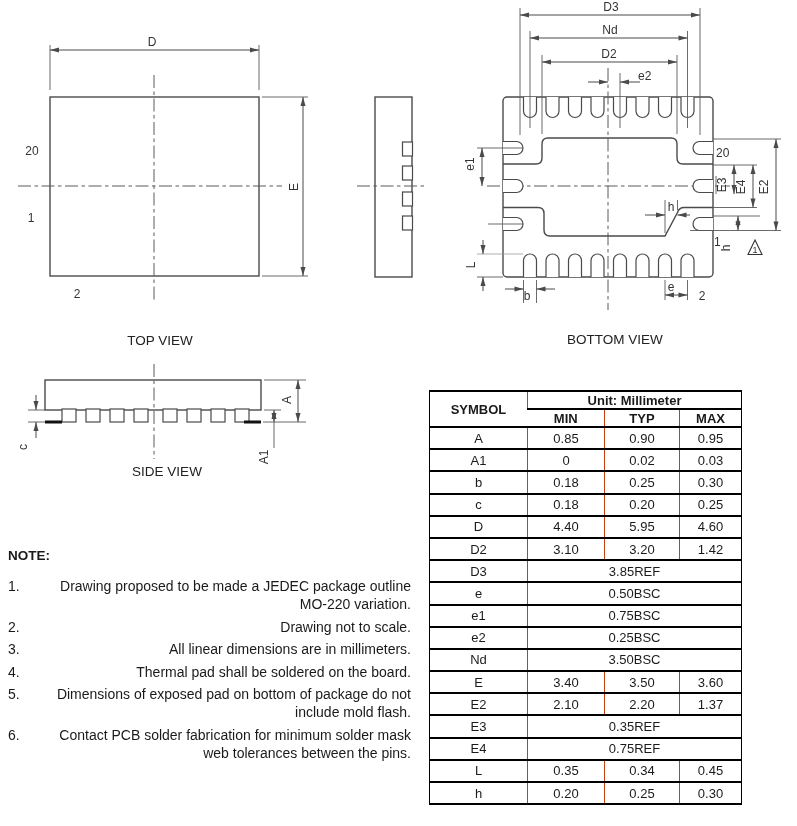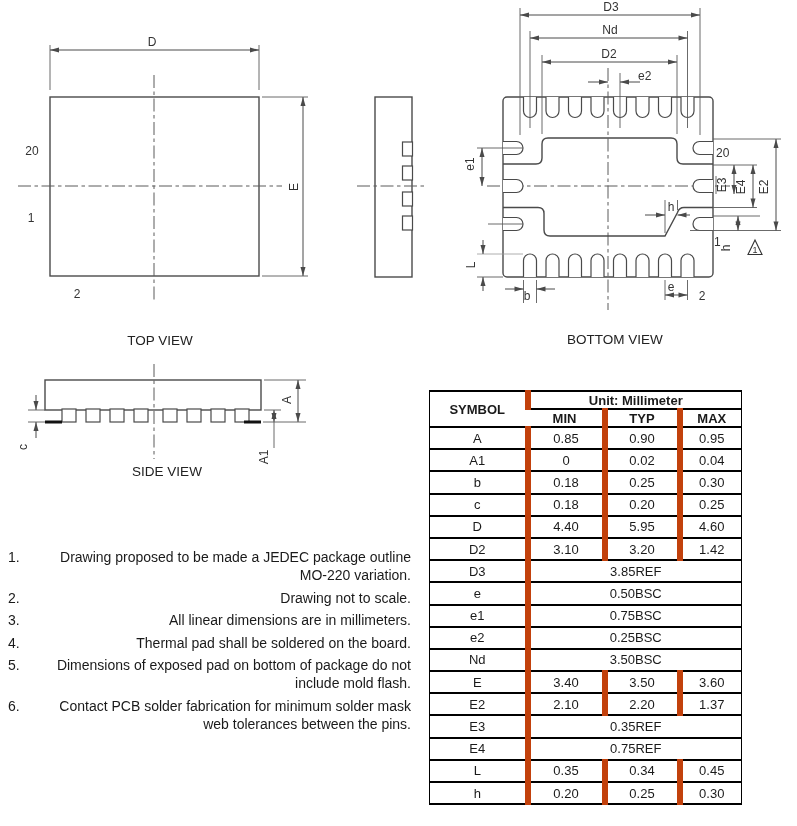--- a/index.html
+++ b/index.html
@@ -21,21 +21,21 @@
 
   
   #notes{position:absolute;left:8px;top:548px;width:410px;}
   #notes .hd{font-weight:bold;font-size:13.5px;margin:0 0 14px 0;}
   #notes .item{display:flex;margin:0 0 4.5px 0;font-size:14px;line-height:18px;}
   #notes .num{width:31px;flex:0 0 31px;}
   #notes .txt{width:372px;text-align:right;}
 
   
   #spec{position:absolute;left:429px;top:390px;border-collapse:collapse;table-layout:fixed;}
-  #spec td,#spec th{border-left:6px solid #c2410c;border-top:2px solid #000;
+  #spec td,#spec th{border-left:1px solid #c2410c;border-top:2px solid #000;
       padding:0;text-align:center;vertical-align:middle;font-size:13px;overflow:hidden;}
   #spec{border:2px solid #000;border-left-width:1.5px;border-right-width:1.5px;}
   #spec th{font-weight:bold;font-size:13px;}
   #spec .hr{height:18px;}
   #spec .dr td{height:20.2px;}
   #spec td:first-child,#spec th:first-child{border-left:none;}
 </style>
 </head>
 <body>
 
@@ -196,20 +196,21 @@
 
     <path class="ext" d="M264,410 H281"></path>
     <line class="dim" x1="274" y1="410" x2="274" y2="422" marker-start="url(#ar)" marker-end="url(#ar)"></line>
     <path class="ext" d="M274,422 V448"></path>
     <text class="lbl" transform="rotate(-90 268 457)" x="268" y="457">A1</text>
     <text class="vt" x="167" y="476">SIDE VIEW</text>
   </g>
 </svg>
 
   <div id="notes">
+    <p class="hd">NOTE:</p>
     <div id="notes-list">
         <div class="item">
           <div class="num">1.</div>
           <div class="txt">Drawing proposed to be made a JEDEC package outline MO-220 variation.</div>
         </div>
         <div class="item">
           <div class="num">2.</div>
           <div class="txt">Drawing not to scale.</div>
         </div>
         <div class="item">
@@ -253,21 +254,21 @@
         <tr class="dr">
           <td>A</td>
           <td>0.85</td>
           <td>0.90</td>
           <td>0.95</td>
         </tr>
         <tr class="dr">
           <td>A1</td>
           <td>0</td>
           <td>0.02</td>
-          <td>0.04</td>
+          <td>0.03</td>
         </tr>
         <tr class="dr">
           <td>b</td>
           <td>0.18</td>
           <td>0.25</td>
           <td>0.30</td>
         </tr>
         <tr class="dr">
           <td>c</td>
           <td>0.18</td>

